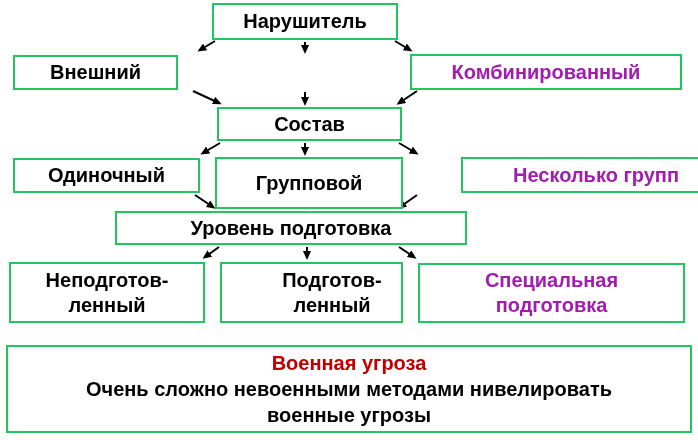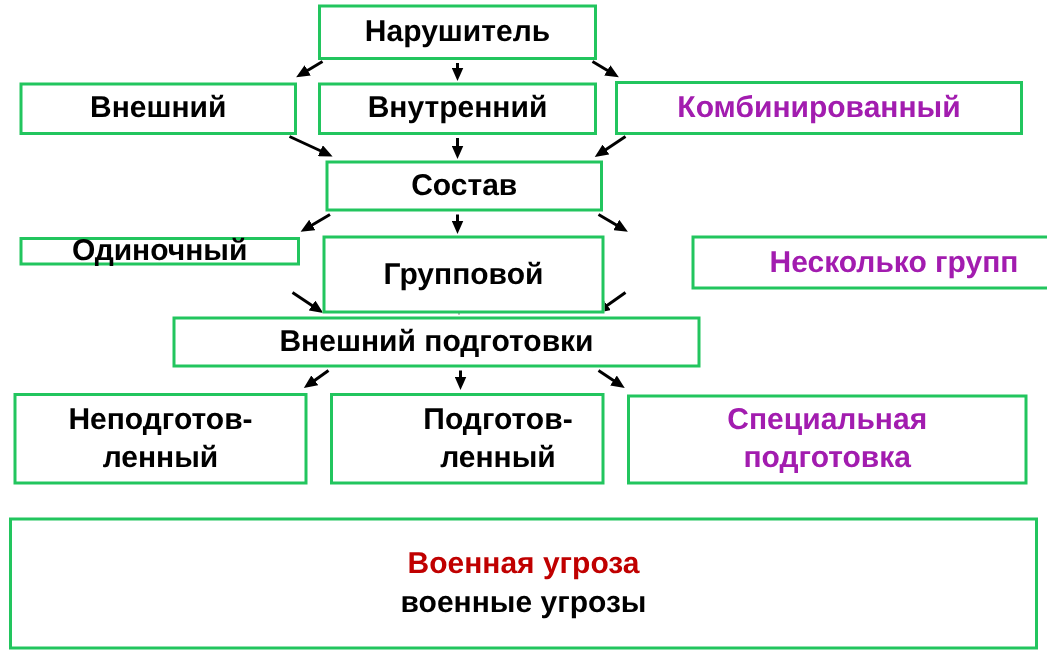--- a/index.html
+++ b/index.html
@@ -36,27 +36,27 @@
     position: absolute;
     left: 0; top: 0;
     width: 698px; height: 440px;
     pointer-events: none;
   }
   .arrows line { stroke: #000000; stroke-width: 2; }
 
   
   .n-narushitel   { left: 212px; top: 3px;   width: 186px; height: 37px; }
   
-  .n-vneshniy     { left: 13px;  top: 55px;  width: 185px; height: 35px; }
+  .n-vneshniy     { left: 13px;  top: 55px;  width: 165px; height: 35px; }
   .n-vnutrenniy   { left: 212px; top: 55px;  width: 186px; height: 35px; }
   .n-kombinir     { left: 410px; top: 54px;  width: 272px; height: 36px; }
   
   .n-sostav       { left: 217px; top: 107px; width: 185px; height: 34px; }
   
-  .n-odinochniy   { left: 13px;  top: 158px; width: 187px; height: 19px; }
+  .n-odinochniy   { left: 13px;  top: 158px; width: 187px; height: 35px; }
   .n-gruppovoy    { left: 215px; top: 157px; width: 188px; height: 52px; }
   .n-neskolko     { left: 415px; top: 157px; width: 270px; height: 36px; margin-left: 46px; }
   
   .n-uroven       { left: 115px; top: 211px; width: 352px; height: 34px; }
   
   .n-nepodgot     { left: 9px;   top: 262px; width: 196px; height: 61px; }
   .n-podgot      { left: 220px; top: 262px; width: 183px; height: 61px; padding-left: 41px; }
   .n-spets        { left: 418px; top: 263px; width: 267px; height: 60px; }
   
   .n-ugroza       { left: 6px;   top: 345px; width: 686px; height: 88px; line-height: 1.3; }
@@ -93,47 +93,47 @@
 
     <line x1="219" y1="247" x2="205" y2="257" marker-end="url(#ah)"></line>
     <line x1="307" y1="247" x2="307" y2="257" marker-end="url(#ah)"></line>
     <line x1="399" y1="247" x2="414" y2="257" marker-end="url(#ah)"></line>
   </svg>
 
   <div class="node n-narushitel">Нарушитель</div>
 
   <div class="node n-vneshniy">Внешний</div>
 
-  <div class="node n-vnutrenniy">Внутренний</div>
 
   <div class="node n-kombinir red">Комбинированный</div>
 
   <div class="node n-sostav">Состав</div>
 
   <div class="node n-odinochniy">Одиночный</div>
 
   <div class="node n-gruppovoy">Групповой</div>
 
   <div class="node n-neskolko red">Несколько групп</div>
 
-  <div class="node n-uroven">Внешний подготовки</div>
+  <div class="node n-uroven">Уровень подготовка</div>
 
   <div class="node n-nepodgot">
     <span>Неподготов-</span>
     <span>ленный</span>
   </div>
 
   <div class="node n-podgot">
     <span>Подготов-</span>
     <span>ленный</span>
   </div>
 
   <div class="node n-spets red">
     <span>Специальная</span>
     <span>подготовка</span>
   </div>
 
   <div class="node n-ugroza">
     <div class="t-title">Военная угроза</div>
+    <div>Очень сложно невоенными методами нивелировать</div>
     <div>военные угрозы</div>
   </div>
 
 </div>
 
 </body></html>

